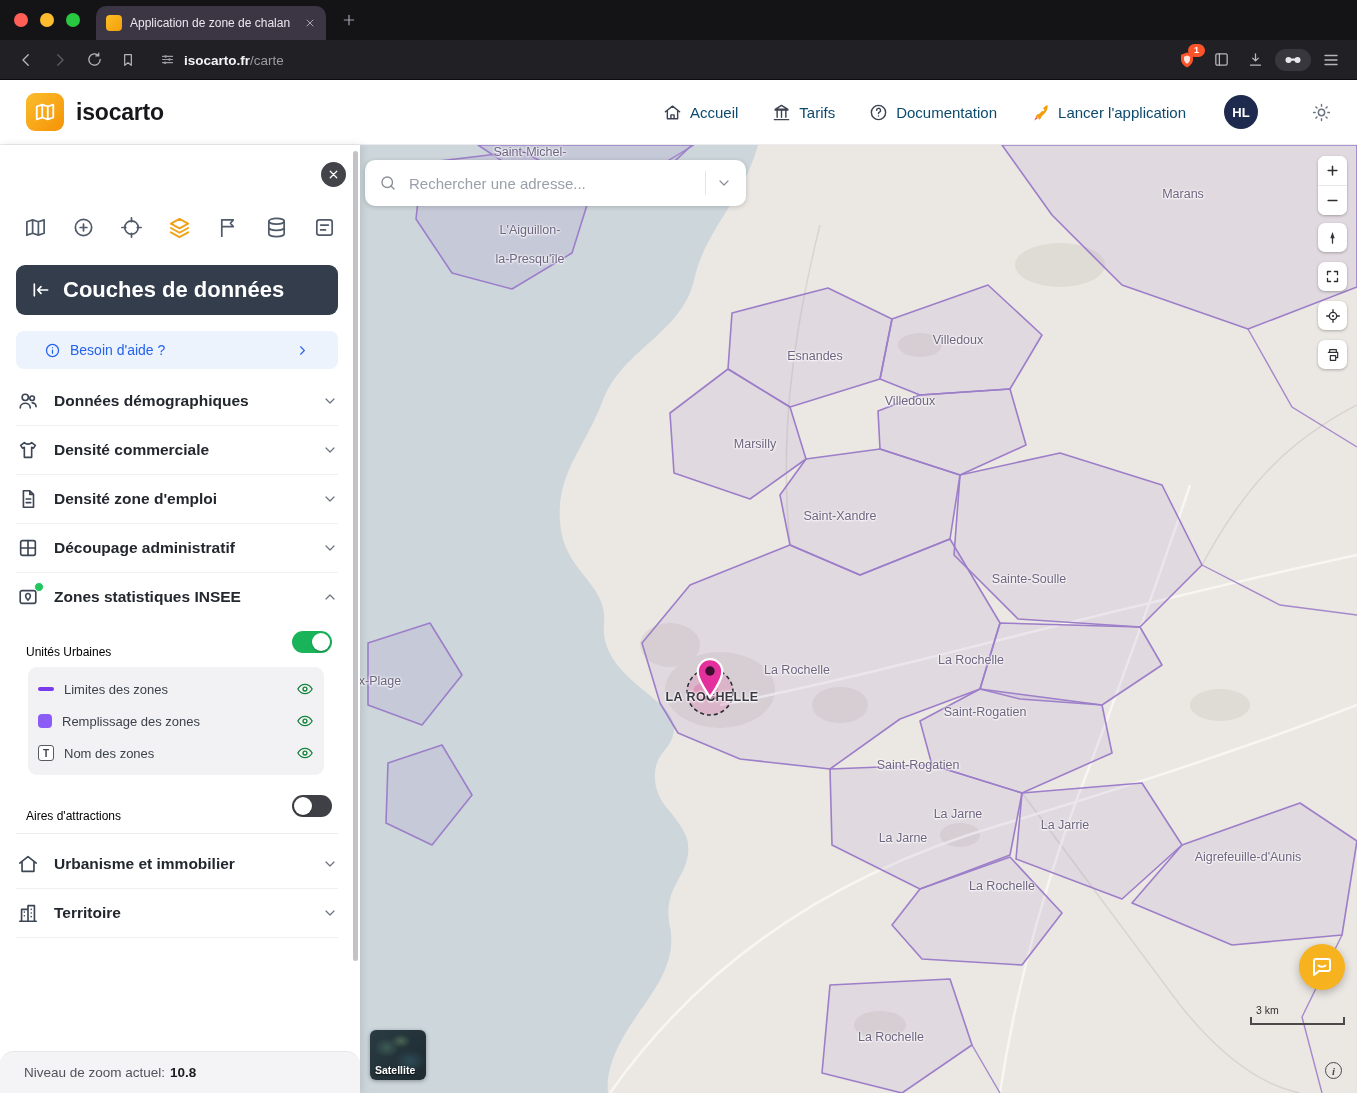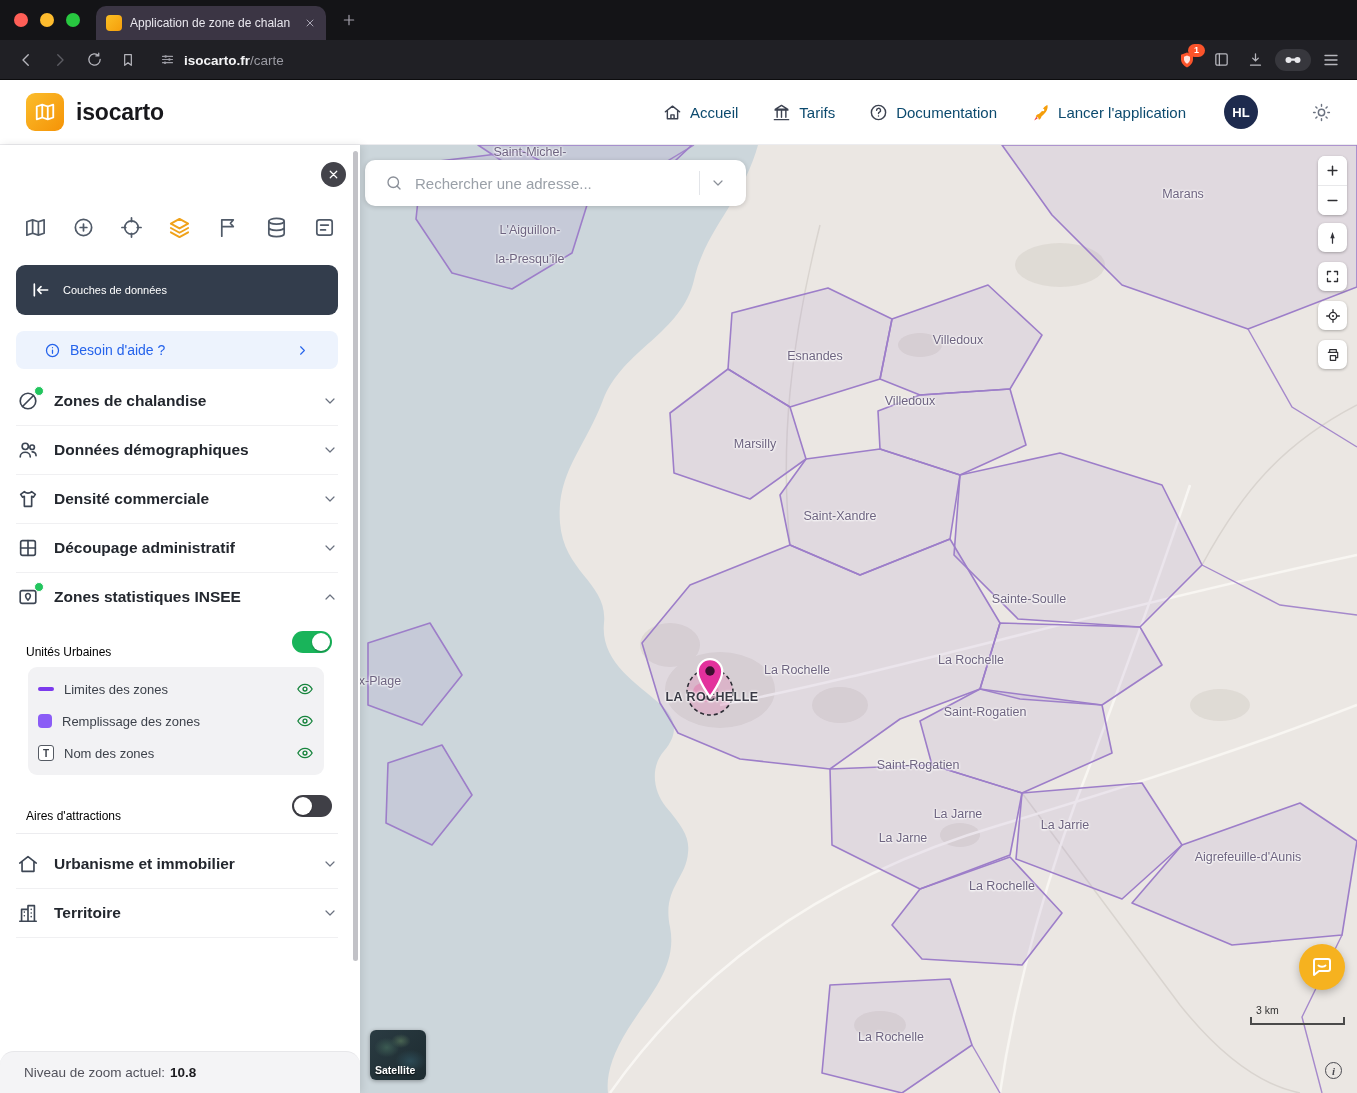--- a/index.html
+++ b/index.html
@@ -49,21 +49,21 @@
 
   
   .map-area{position:absolute;left:360px;top:145px;width:997px;height:948px;overflow:hidden;background:#ece9e6;}
   .map-area svg.map{position:absolute;left:0;top:0;z-index:1;}
   .map-labels{position:absolute;inset:0;z-index:2;pointer-events:none;}
   .map-labels span{position:absolute;transform:translate(-50%,-50%);font-size:12.5px;color:#6e6480;font-weight:500;
     white-space:nowrap;text-shadow:0 0 3px #fff,0 0 3px #fff,0 1px 2px #fff;}
   .map-labels span.bold{font-weight:800;color:#3a3a45;letter-spacing:.4px;}
   .marker{position:absolute;left:333px;top:511px;z-index:3;}
   .search-bar{position:absolute;left:5px;top:15px;width:381px;height:46px;background:#fff;border-radius:10px;
-    box-shadow:0 1px 5px rgba(0,0,0,.18);display:flex;align-items:center;padding:0 20px;box-sizing:border-box;gap:10px;z-index:5;}
+    box-shadow:0 1px 5px rgba(0,0,0,.18);display:flex;align-items:center;padding:0 14px;box-sizing:border-box;gap:10px;z-index:5;}
   .search-bar input{flex:1;border:none;outline:none;font-size:15px;color:#333;font-family:inherit;min-width:0;background:transparent;}
   .search-bar input::placeholder{color:#9aa0a8;}
   .search-div{width:1px;height:24px;background:#e3e5e9;flex:none;}
   .sb-ico{color:#8a8f98;display:flex;flex:none;}
   .ctrl-col{position:absolute;right:10px;top:11px;display:flex;flex-direction:column;align-items:center;z-index:5;}
   .ctrl{width:29px;height:29px;background:#fff;border-radius:7px;box-shadow:0 1px 3px rgba(0,0,0,.28);
     display:flex;align-items:center;justify-content:center;color:#2f2f33;}
   .zoom-group{border-radius:7px;overflow:hidden;box-shadow:0 1px 3px rgba(0,0,0,.28);display:flex;flex-direction:column;background:#fff;}
   .zoom-group .ctrl{box-shadow:none;border-radius:0;}
   .zoom-group .ctrl:first-child{border-bottom:1px solid #e8e8ea;}
@@ -88,21 +88,21 @@
   
   .sidebar{position:absolute;left:0;top:145px;width:360px;height:948px;background:#fff;z-index:7;
     box-shadow:2px 0 8px rgba(0,0,0,.10);}
   .panel-close{position:absolute;top:17px;right:14px;width:25px;height:25px;border-radius:50%;background:#43434a;color:#fff;
     display:flex;align-items:center;justify-content:center;}
   .tool-row{position:absolute;top:69px;left:22px;width:316px;display:flex;justify-content:space-between;}
   .tool-btn{width:26px;height:26px;display:flex;align-items:center;justify-content:center;color:#505a68;}
   .tool-btn.active{color:#f0a21a;}
   .panel-body{position:absolute;top:120px;left:16px;width:322px;}
   .panel-head{height:50px;background:#333d4c;border-radius:9px;display:flex;align-items:center;padding:0 15px;gap:12px;color:#fff;box-sizing:border-box;}
-  .panel-head-title{font-size:11px;font-weight:400;}
+  .panel-head-title{font-size:22px;font-weight:700;}
   .help-row{margin-top:16px;height:38px;background:#edf3fd;border-radius:8px;display:flex;align-items:center;
     padding:0 28px;gap:9px;color:#2563eb;font-size:14px;font-weight:500;box-sizing:border-box;}
   .help-row .chev{margin-left:auto;display:flex;}
   .sections{margin-top:8px;}
   .acc-row{height:48px;display:flex;align-items:center;gap:14px;border-bottom:1px solid #f0f0f2;}
   .acc-row.noline{border-bottom:none;}
   .acc-ico{width:24px;height:24px;color:#3d4654;position:relative;flex:none;display:flex;align-items:center;justify-content:center;}
   .badge-dot{position:absolute;top:-3px;right:-4px;width:8px;height:8px;border-radius:50%;background:#22c55e;border:1.5px solid #fff;}
   .acc-label{font-size:15.5px;font-weight:600;color:#23272e;}
   .acc-chev{margin-left:auto;color:#6b7280;display:flex;}
@@ -327,21 +327,21 @@
   <div class="map-labels">
       <span class="" style="left: 170px; top: 7px;">Saint-Michel-</span>
       <span class="" style="left: 823px; top: 49px;">Marans</span>
       <span class="" style="left: 170px; top: 85px;">L'Aiguillon-</span>
       <span class="" style="left: 170px; top: 114px;">la-Presqu'île</span>
       <span class="" style="left: 455px; top: 211px;">Esnandes</span>
       <span class="" style="left: 598px; top: 195px;">Villedoux</span>
       <span class="" style="left: 550px; top: 256px;">Villedoux</span>
       <span class="" style="left: 395px; top: 299px;">Marsilly</span>
       <span class="" style="left: 480px; top: 371px;">Saint-Xandre</span>
-      <span class="" style="left: 669px; top: 454px;">Sainte-Soulle</span>
+      <span class="" style="left: 669px; top: 434px;">Sainte-Soulle</span>
       <span class="" style="left: 437px; top: 525px;">La Rochelle</span>
       <span class="" style="left: 611px; top: 515px;">La Rochelle</span>
       <span class="bold" style="left: 352px; top: 552px;">LA ROCHELLE</span>
       <span class="" style="left: 625px; top: 567px;">Saint-Rogatien</span>
       <span class="" style="left: 558px; top: 620px;">Saint-Rogatien</span>
       <span class="" style="left: 598px; top: 669px;">La Jarne</span>
       <span class="" style="left: 705px; top: 680px;">La Jarrie</span>
       <span class="" style="left: 543px; top: 693px;">La Jarne</span>
       <span class="" style="left: 888px; top: 712px;">Aigrefeuille-d'Aunis</span>
       <span class="" style="left: 642px; top: 741px;">La Rochelle</span>
@@ -499,35 +499,20 @@
       <span>Besoin d'aide ?</span>
       <span class="chev">
         <svg class="i" width="15" height="15" viewBox="0 0 24 24">
             <path d="M9 6l6 6-6 6"></path>
           </svg>
       </span>
     </div>
 
     <div class="sections">
 
-      <div class="acc-row">
-        <span class="acc-ico">
-          <svg class="i" width="22" height="22" viewBox="0 0 24 24">
-              <circle cx="12" cy="12" r="8.5"></circle>
-              <path d="M6 18 18 6"></path>
-            </svg>
-          <span class="badge-dot"></span>
-        </span>
-        <span class="acc-label">Zones de chalandise</span>
-        <span class="acc-chev">
-          <svg class="i" width="16" height="16" viewBox="0 0 24 24">
-              <path d="M6 9l6 6 6-6"></path>
-            </svg>
-        </span>
-      </div>
 
       <div class="acc-row">
         <span class="acc-ico">
           <svg class="i" width="22" height="22" viewBox="0 0 24 24">
               <circle cx="9" cy="8" r="3.4"></circle>
               <path d="M3.5 19.5c0-3 2.5-5 5.5-5s5.5 2 5.5 5"></path>
               <circle cx="16.5" cy="9" r="2.5"></circle>
               <path d="M16.5 14c2.4 0 4.3 1.8 4.3 4.3"></path>
             </svg>
         </span>
@@ -546,20 +531,33 @@
             </svg>
         </span>
         <span class="acc-label">Densité commerciale</span>
         <span class="acc-chev">
           <svg class="i" width="16" height="16" viewBox="0 0 24 24">
               <path d="M6 9l6 6 6-6"></path>
             </svg>
         </span>
       </div>
 
+      <div class="acc-row">
+        <span class="acc-ico">
+          <svg class="i" width="22" height="22" viewBox="0 0 24 24">
+              <path d="M7 3h7l4 4v14H7zM14 3v4h4M10 12h5M10 16h5"></path>
+            </svg>
+        </span>
+        <span class="acc-label">Densité zone d'emploi</span>
+        <span class="acc-chev">
+          <svg class="i" width="16" height="16" viewBox="0 0 24 24">
+              <path d="M6 9l6 6 6-6"></path>
+            </svg>
+        </span>
+      </div>
 
       <div class="acc-row">
         <span class="acc-ico">
           <svg class="i" width="22" height="22" viewBox="0 0 24 24">
               <rect x="4" y="4" width="16" height="16" rx="2"></rect>
               <path d="M4 12h16M12 4v16"></path>
             </svg>
         </span>
         <span class="acc-label">Découpage administratif</span>
         <span class="acc-chev">

